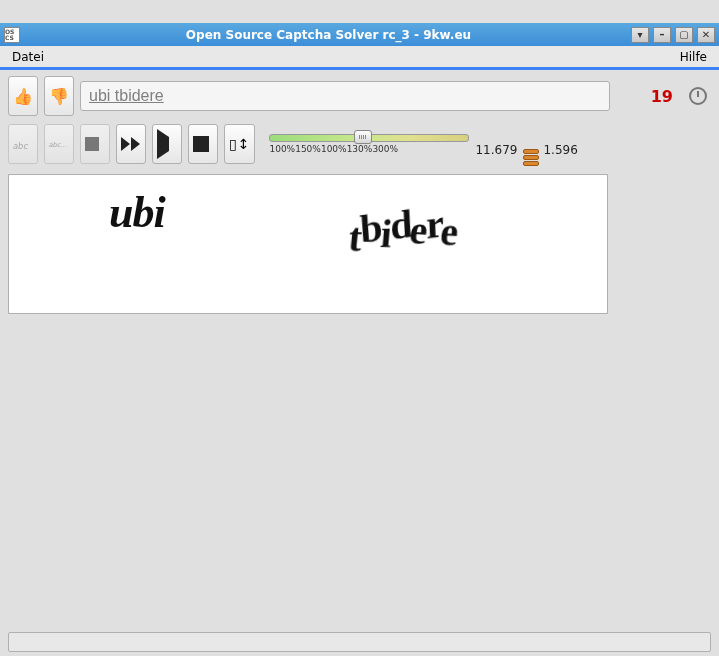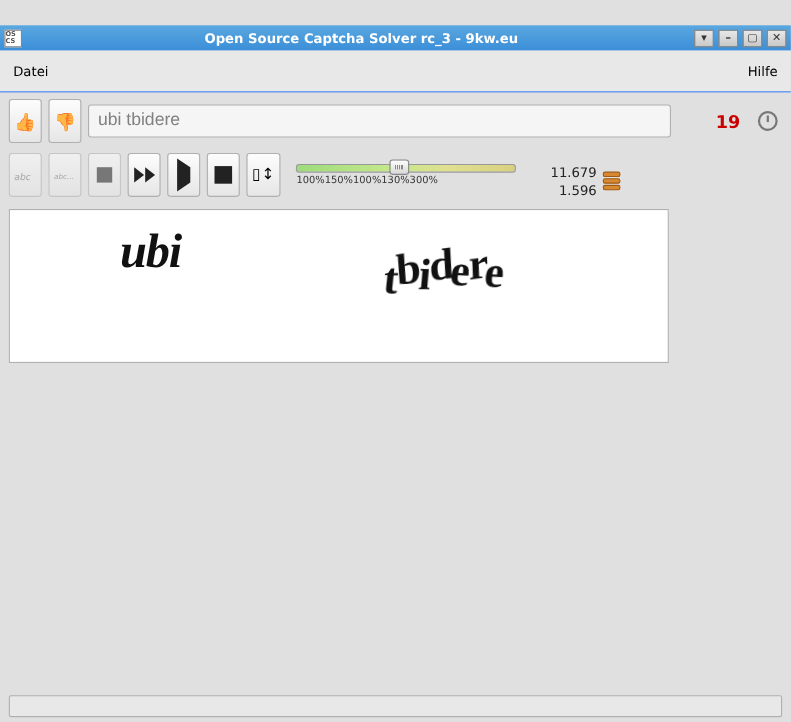--- a/index.html
+++ b/index.html
@@ -39,23 +39,23 @@
 .titlebar .winbtns { display: flex; gap: 4px; }
 .titlebar .winbtn {
   width: 18px; height: 16px;
   background: linear-gradient(to bottom,#e8e8e8,#c8c8c8);
   border: 1px solid #888;
   display: flex; align-items: center; justify-content: center;
   font-size: 10px; color: #333;
   cursor: pointer;
 }
 .menubar {
-  height: 38px;
+  height: 24px;
   background: #e8e8e8;
-  border-bottom: 1px solid #3b82f6;
+  border-bottom: 3px solid #3b82f6;
   display: flex;
   align-items: center;
   padding: 0 6px;
   font-size: 12px;
 }
 .menubar .menuitem { padding: 2px 6px; cursor: pointer; }
 .menubar .spacer { flex: 1; }
 .toolbar1 {
   display: flex;
   align-items: center;
@@ -63,36 +63,37 @@
   gap: 6px;
 }
 .btn {
   height: 40px;
   min-width: 30px;
   background: linear-gradient(to bottom,#fdfdfd,#e6e6e6);
   border: 1px solid #b0b0b0;
   border-radius: 3px;
   display: flex;
   align-items: center;
-  justify-content: center;
+  justify-content: flex-start;
   cursor: pointer;
   padding: 0 4px;
 }
 .btn.disabled { opacity: 0.55; cursor: default; }
 .thumb-up::before { content:"👍"; font-size:16px; filter: hue-rotate(-20deg); }
 .thumb-down::before { content:"👎"; font-size:16px; filter: hue-rotate(-20deg); }
 .answer-input {
   flex: 1;
   height: 30px;
   border: 1px solid #b0b0b0;
   border-radius: 3px;
   background: #f5f5f5;
   color: #808080;
   font-size: 16px;
   padding: 0 8px;
+  text-decoration: underline;
 }
 .right-stats {
   width: 95px;
   display: flex;
   flex-direction: column;
   align-items: flex-end;
   padding-right: 4px;
 }
 .countdown {
   display: flex;
@@ -146,21 +147,21 @@
   content:""; position:absolute; left:4px; top:4px;
   width:8px; height:4px; background:repeating-linear-gradient(to right,#888 0 1px,transparent 1px 2px);
 }
 .slider-labels {
   display:flex; justify-content:flex-start;
   font-size:9px; color:#333;
   padding: 2px 0 0 0;
 }
 .stats2 {
   width: 95px;
-  display:flex; flex-direction:column; align-items:flex-end;
+  display:flex; flex-direction:row; align-items:flex-end;
   font-size:12px; color:#222;
   gap:2px;
   padding-right: 4px;
   margin-top: 12px;
 }
 .stats2-row { display:flex; align-items:center; gap:6px; }
 .coins-icon { width:18px; height:20px; display:flex; flex-direction:column; gap:1px; }
 .coins-icon span {
   display:block; width:16px; height:5px; background:#d88830;
   border:1px solid #a05810; border-radius:2px;

